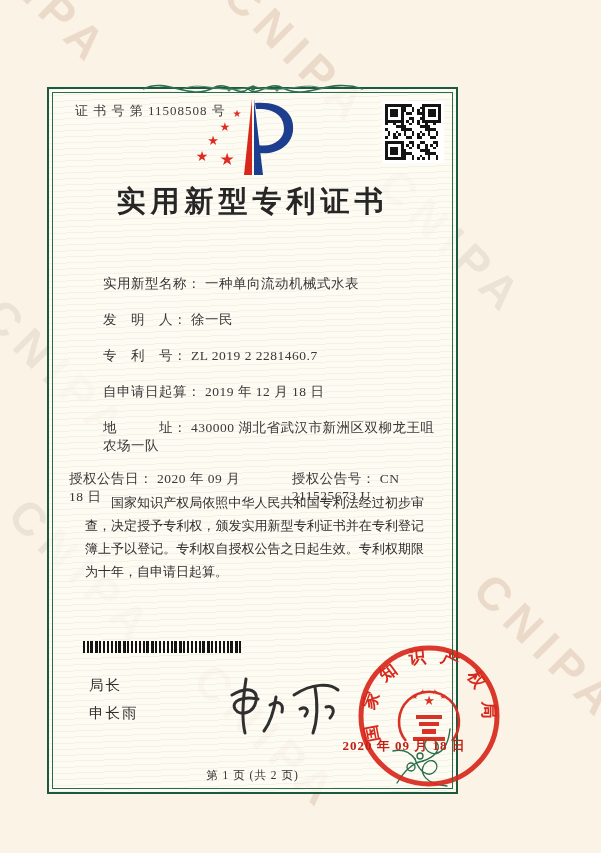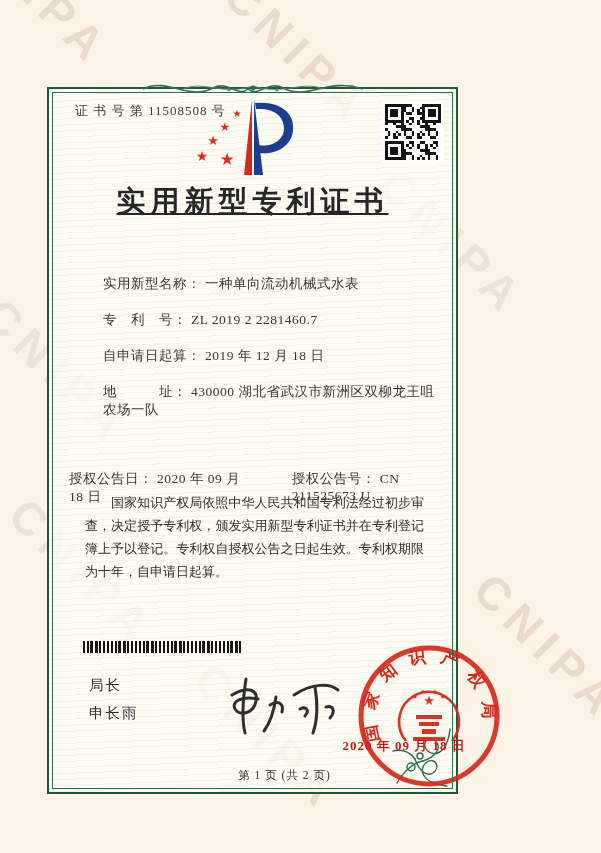--- a/index.html
+++ b/index.html
@@ -33,42 +33,42 @@
   }
   .ornament-top{position:absolute;top:-15px;left:50%;transform:translateX(-50%);}
   .ornament-corner{position:absolute;right:3px;bottom:3px;}
   
   .cert-no{position:absolute;left:26px;top:13px;font-size:13px;color:#3c3c3c;letter-spacing:1px;}
   .logo{position:absolute;left:50%;top:6px;transform:translateX(-50%);width:140px;height:84px;}
   .qr{position:absolute;right:12px;top:12px;width:62px;height:62px;background:#fff;padding:3px;box-sizing:border-box;}
   .qr svg{display:block;width:100%;height:100%;shape-rendering:crispEdges;}
   .title{
     position:absolute;top:93px;left:0;width:100%;margin:0;text-align:center;
-    font-size:29px;font-weight:700;letter-spacing:5px;color:#262626;text-decoration:underline;
+    font-size:29px;font-weight:700;letter-spacing:5px;color:#262626;
   }
   .fields{position:absolute;left:38px;top:170px;margin:16px;padding:0;list-style:none;
     font-size:13.5px;color:#383838;letter-spacing:0.5px;}
   .fields li{height:36px;}
   .flabel{margin-right:4px;}
   .grant-row{position:absolute;left:20px;top:381px;font-size:13.5px;color:#383838;letter-spacing:0.5px;display:flex;gap:44px;}
   .paras{position:absolute;left:36px;right:32px;top:402px;font-size:13px;line-height:23px;
     color:#2e2e2e;text-align:justify;}
   .paras p{margin:0;text-indent:2em;}
   .barcode{
     position:absolute;left:34px;top:552px;width:158px;height:12px;
     background-image:
       repeating-linear-gradient(90deg,#141414 0 2px,rgba(0,0,0,0) 2px 4px),
       repeating-linear-gradient(90deg,#141414 0 1px,rgba(0,0,0,0) 1px 7px);
   }
   .director{position:absolute;left:40px;top:574px;font-size:14.5px;line-height:28px;color:#2f2f2f;letter-spacing:2px;margin-top:8px;}
   .signature{position:absolute;left:165px;top:578px;}
   .seal{position:absolute;left:305px;top:552px;width:150px;height:150px;}
   .seal-date{position:absolute;left:270px;top:648px;width:170px;text-align:center;
     font-size:13px;color:#c11f14;letter-spacing:1px;font-weight:bold;}
-  .page-no{position:absolute;bottom:9px;left:0;width:100%;text-align:center;font-size:11.5px;color:#333;letter-spacing:1px;padding-left:32px;}
+  .page-no{position:absolute;bottom:9px;left:0;width:100%;text-align:center;font-size:11.5px;color:#333;letter-spacing:1px;}
   .footer-note{position:absolute;top:812px;left:0;width:100%;text-align:center;z-index:2;
     font-size:12.5px;color:#4a4a4a;letter-spacing:3px;}
 </style>
 </head>
 <body>
 
 <div class="page">
 
   <div class="wm-layer">
     <span class="wm" style="left:-55px;top:-35px;">CNIPA</span>
@@ -327,20 +327,23 @@
         </svg>
     </div>
 
     <h1 class="title">实用新型专利证书</h1>
 
     <ul class="fields">
       <li>
         <span class="flabel">实用新型名称：</span><span class="fval">一种单向流动机械式水表</span>
       </li>
       <li>
+        <span class="flabel">发　明　人：</span><span class="fval">徐一民</span>
+      </li>
+      <li>
         <span class="flabel">专　利　号：</span><span class="fval">ZL 2019 2 2281460.7</span>
       </li>
       <li>
         <span class="flabel">自申请日起算：</span><span class="fval">2019 年 12 月 18 日</span>
       </li>
       <li>
         <span class="flabel">地　　　址：</span><span class="fval">430000 湖北省武汉市新洲区双柳龙王咀农场一队</span>
       </li>
     </ul>
 

